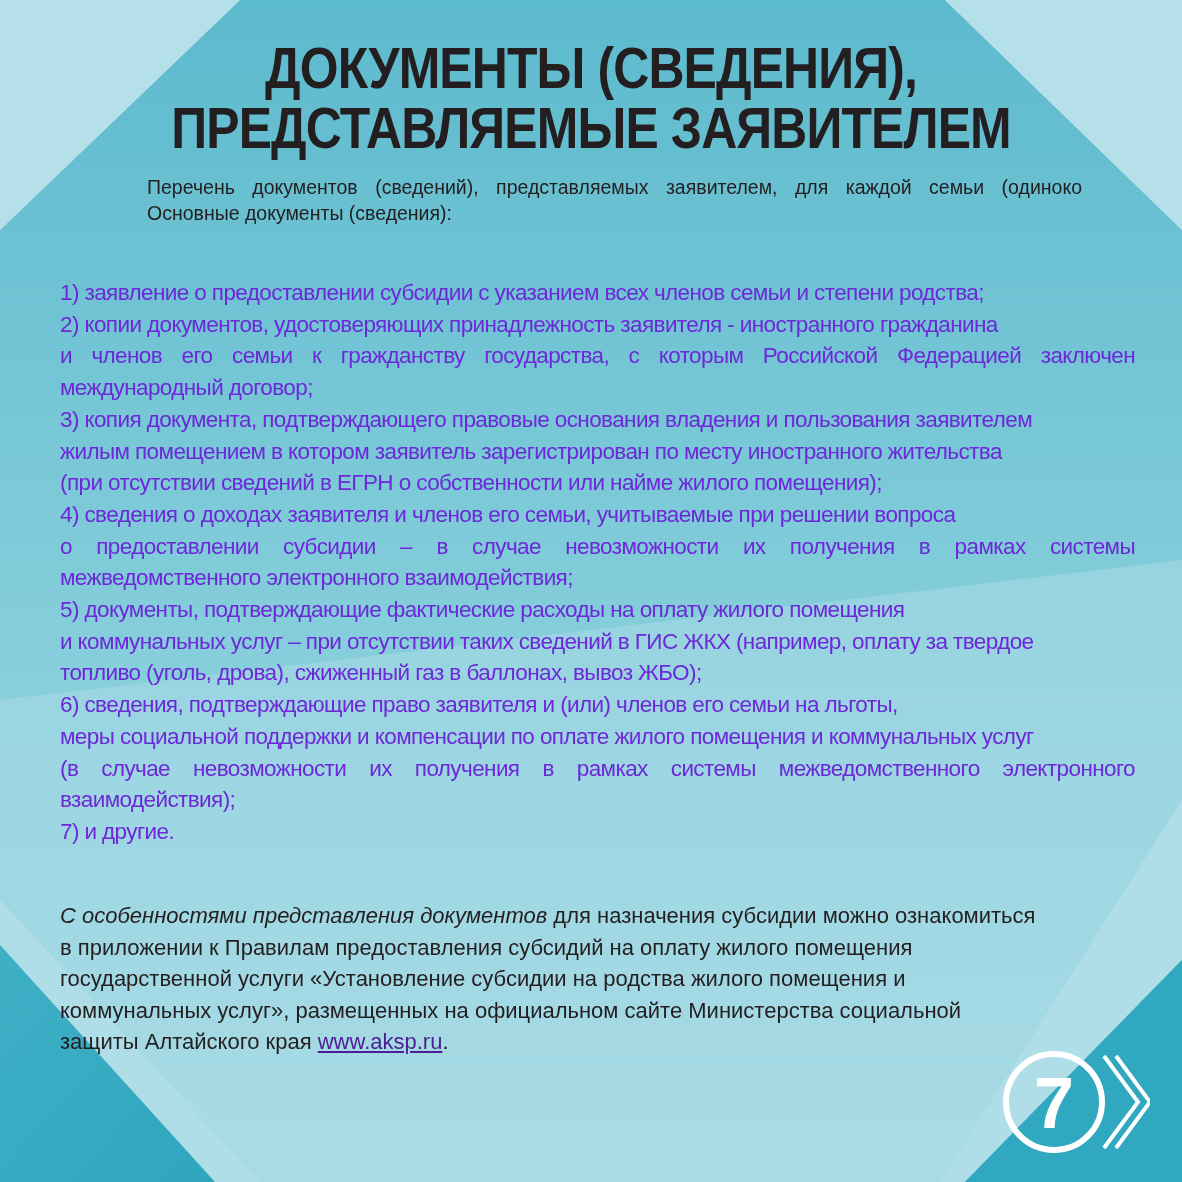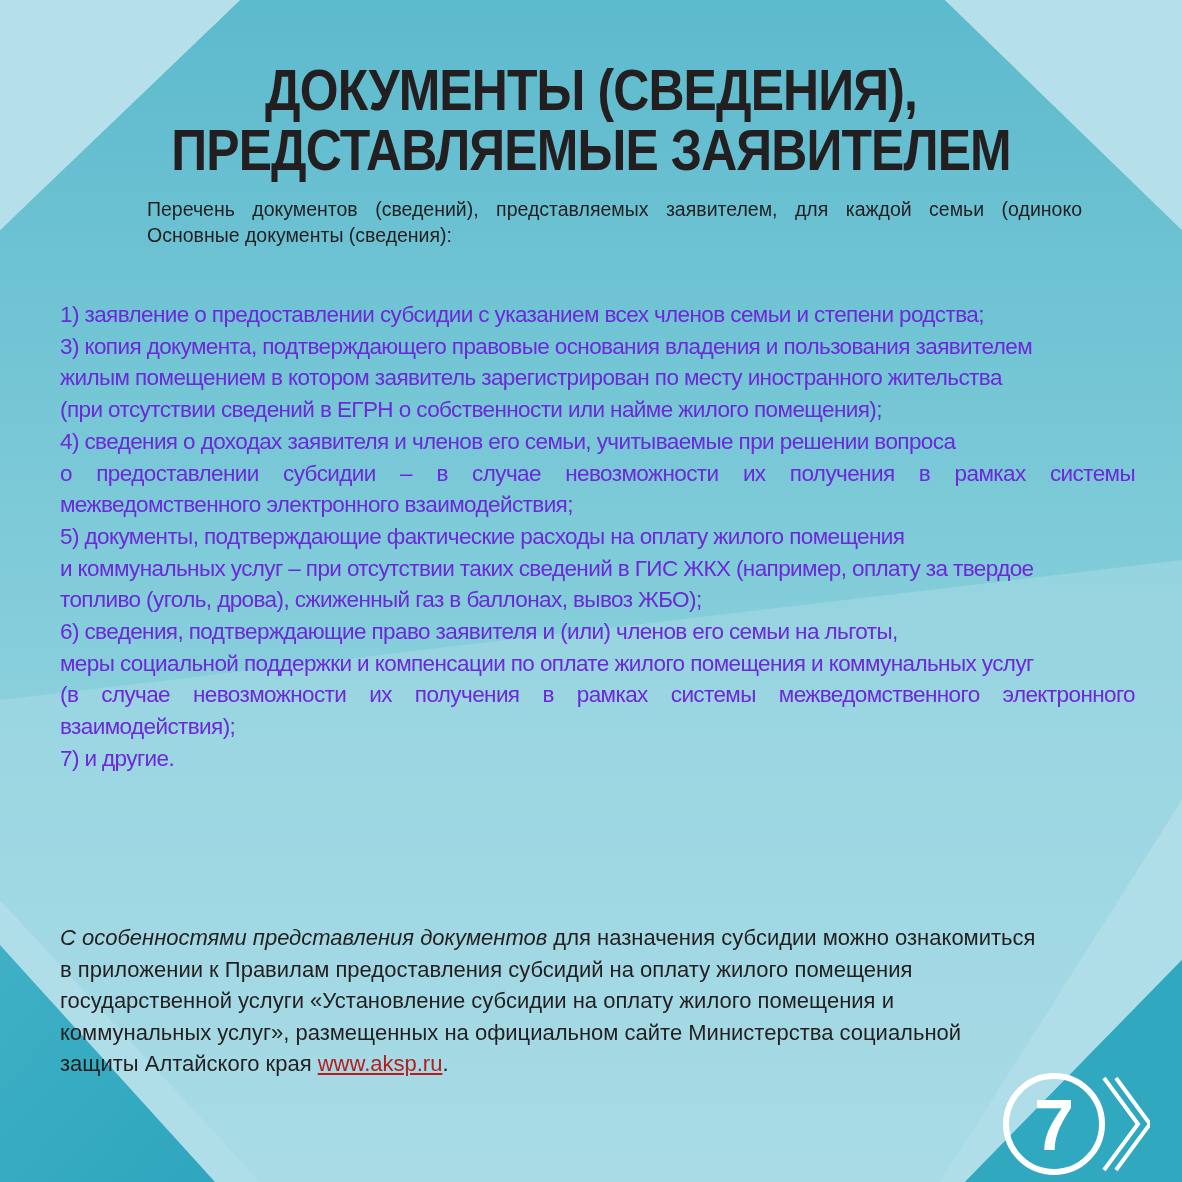--- a/index.html
+++ b/index.html
@@ -3,21 +3,21 @@
 <meta charset="utf-8">
 <style>
   html, body { margin: 0; padding: 0; }
   body {
     width: 1182px; height: 1182px; overflow: hidden; position: relative;
     background: #b6e0e9;
     font-family: "Liberation Sans", sans-serif;
     color: #231f20;
   }
   .bg { position: absolute; inset: 0; z-index: 0; }
-  .content { position: absolute; inset: 0; z-index: 1; margin-top: 22px; }
+  .content { position: absolute; inset: 0; z-index: 1; }
 
   .title {
     position: absolute; left: 0; right: 0; top: 38px;
     text-align: center;
     font-family: "Liberation Sans", sans-serif;
     font-weight: bold;
     font-size: 58px; line-height: 60px;
     letter-spacing: -1px;
     color: #231f20;
     transform: scaleX(0.86);
@@ -43,21 +43,21 @@
   .list .line { display: block; white-space: nowrap; }
   .list .line.just { text-align: justify; text-align-last: justify; white-space: normal; }
 
   .footer {
     position: absolute; left: 60px; top: 900px; width: 1070px;
     font-size: 22px; line-height: 31.5px;
     color: #231f20;
   }
   .footer .line { display: block; white-space: nowrap; }
   .footer em { font-style: italic; }
-  .footer a { color: #b91c1c; text-decoration: underline; }
+  .footer a { color: #4c1d95; text-decoration: underline; }
 
   .badge {
     position: absolute; left: 1000px; top: 1048px; width: 150px; height: 108px;
   }
 </style>
 </head>
 <body>
 
 <svg class="bg" width="1182" height="1182" viewBox="0 0 1182 1182">
   <defs>
@@ -97,20 +97,25 @@
   <div class="intro">
     <p style="text-align:justify;text-align-last:justify;">Перечень документов (сведений), представляемых заявителем, для каждой семьи (одиноко</p>
     <p>Основные документы (сведения):</p>
   </div>
 
   <div class="list">
     <div class="item">
       <span class="line">1) заявление о предоставлении субсидии с указанием всех членов семьи и степени родства;</span>
     </div>
     <div class="item">
+      <span class="line">2) копии документов, удостоверяющих принадлежность заявителя - иностранного гражданина</span>
+      <span class="line just">и членов его семьи к гражданству государства, с которым Российской Федерацией заключен</span>
+      <span class="line">международный договор;</span>
+    </div>
+    <div class="item">
       <span class="line">3) копия документа, подтверждающего правовые основания владения и пользования заявителем</span>
       <span class="line">жилым помещением в котором заявитель зарегистрирован по месту иностранного жительства</span>
       <span class="line">(при отсутствии сведений в ЕГРН о собственности или найме жилого помещения);</span>
     </div>
     <div class="item">
       <span class="line">4) сведения о доходах заявителя и членов его семьи, учитываемые при решении вопроса</span>
       <span class="line just">о предоставлении субсидии – в случае невозможности их получения в рамках системы</span>
       <span class="line">межведомственного электронного взаимодействия;</span>
     </div>
     <div class="item">
@@ -125,21 +130,21 @@
       <span class="line">взаимодействия);</span>
     </div>
     <div class="item">
       <span class="line">7) и другие.</span>
     </div>
   </div>
 
   <div class="footer">
     <span class="line"><em>С особенностями представления документов</em><span> для назначения субсидии можно ознакомиться</span></span>
     <span class="line">в приложении к Правилам предоставления субсидий на оплату жилого помещения</span>
-    <span class="line">государственной услуги «Установление субсидии на оплату жилого помещения и</span>
+    <span class="line">государственной услуги «Установление субсидии на родства жилого помещения и</span>
     <span class="line">коммунальных услуг», размещенных на официальном сайте Министерства социальной</span>
     <span class="line"><span>защиты Алтайского края </span><a href="#">www.aksp.ru</a><span>.</span></span>
   </div>
 
   <svg class="badge" width="150" height="108" viewBox="0 0 150 108">
     <g>
       <circle cx="54" cy="54" r="48" fill="none" stroke="#ffffff" stroke-width="6"></circle>
       <text x="54" y="80" text-anchor="middle" font-family="Liberation Sans, sans-serif" font-weight="bold" font-size="72" fill="#ffffff">7</text>
       <polyline points="104,8 138,54 104,100" fill="none" stroke="#ffffff" stroke-width="4"></polyline>
       <polyline points="116,8 150,54 116,100" fill="none" stroke="#ffffff" stroke-width="4"></polyline>

